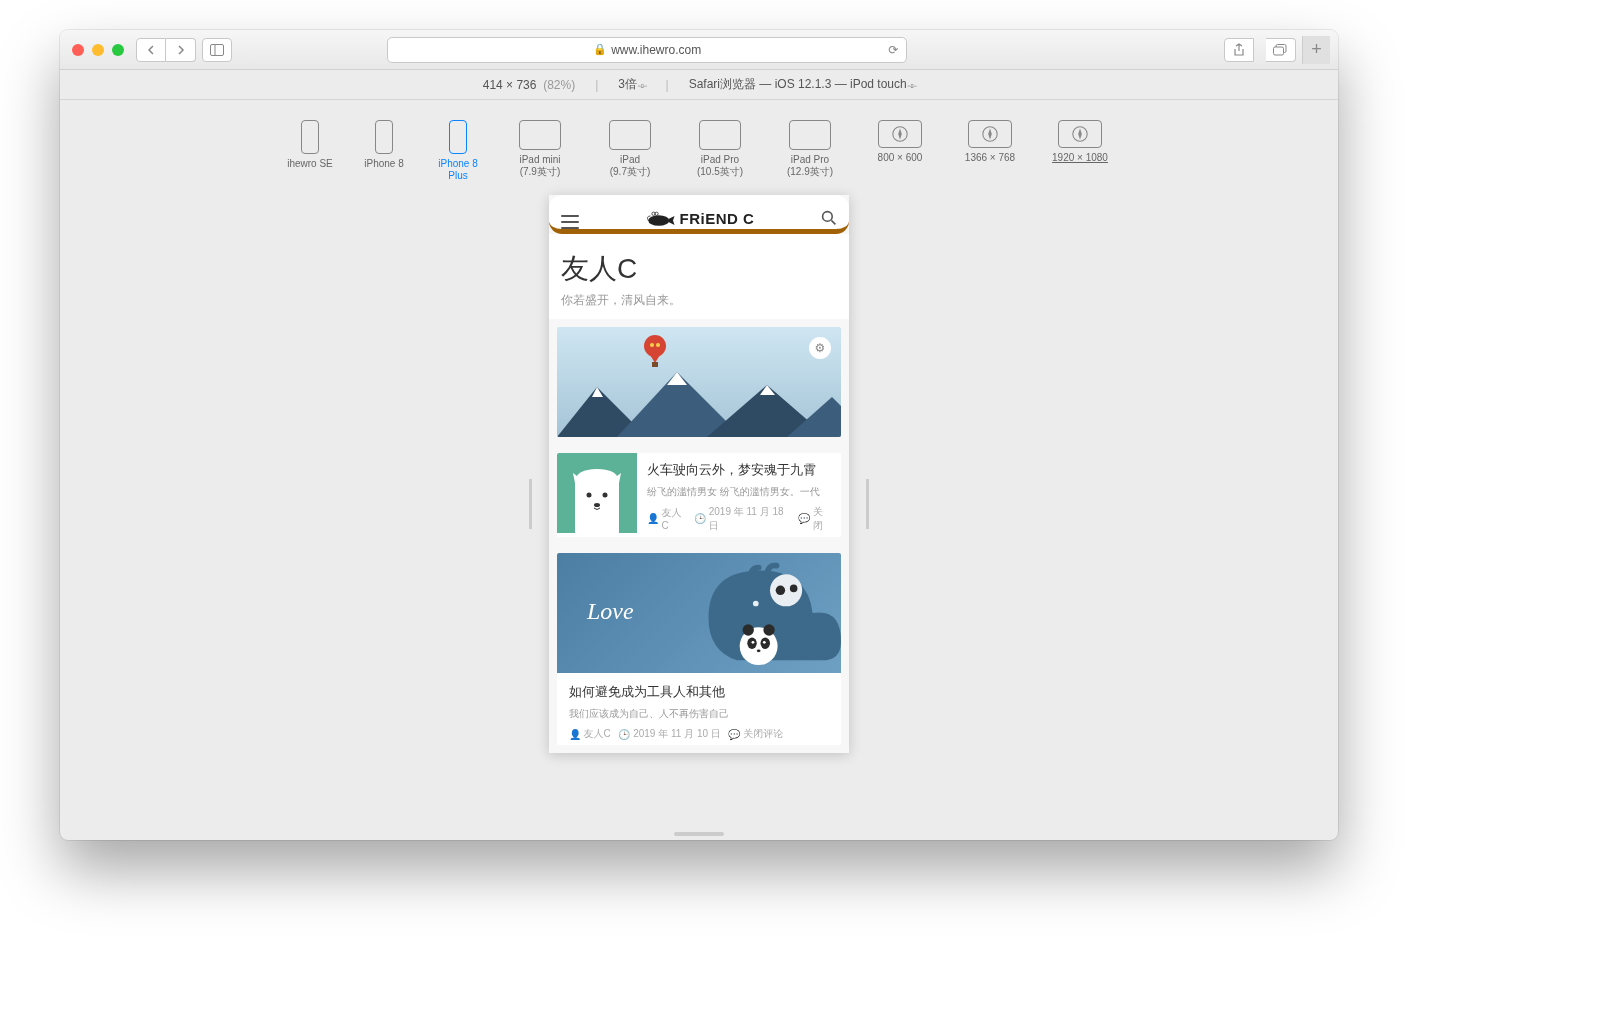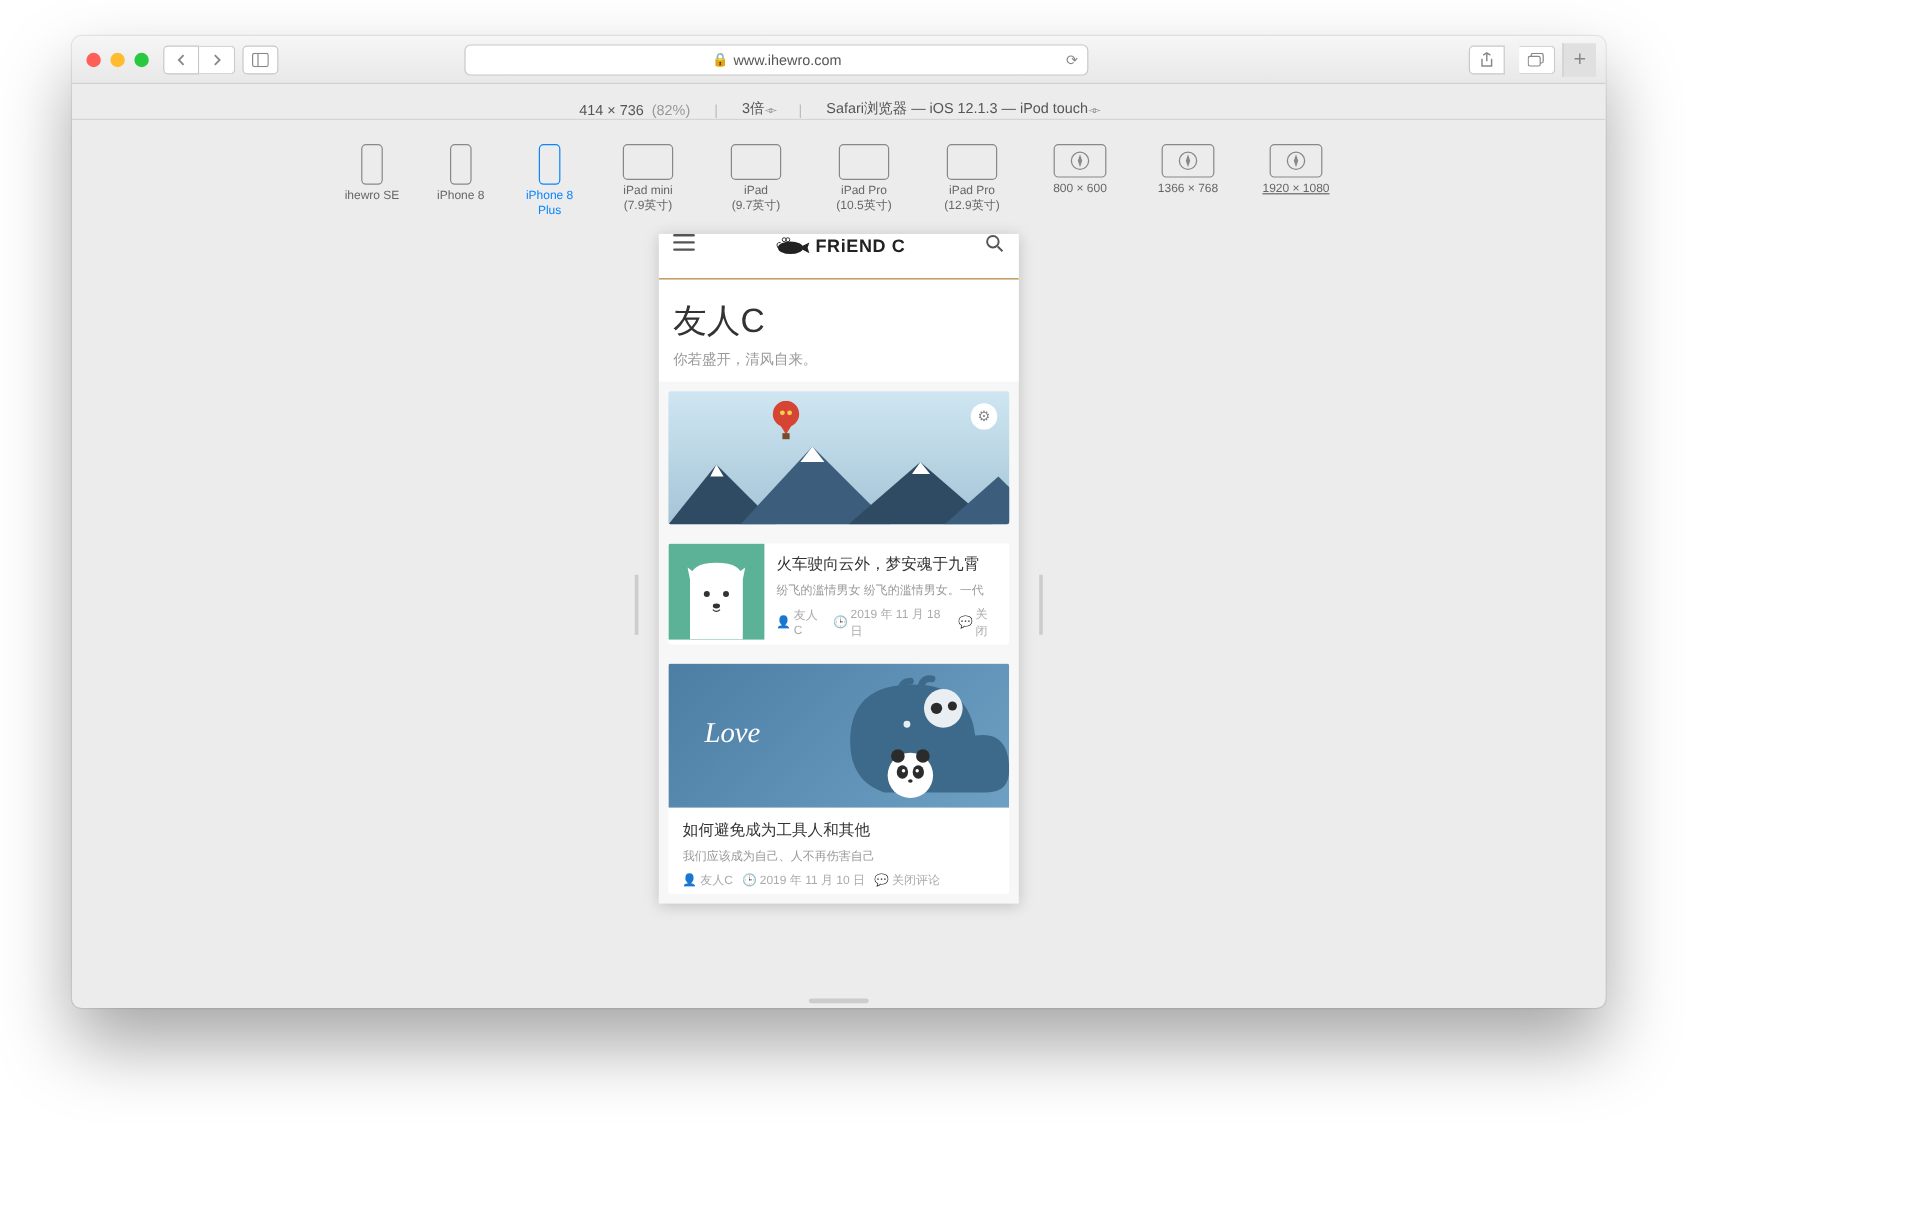--- a/index.html
+++ b/index.html
@@ -49,21 +49,21 @@
   }
   .urlbar .lock{margin-right:4px; font-size:11px; color:#777;}
   .urlbar .reload{position:absolute; right:8px; color:#888; font-size:12px;}
   .right-tools{display:flex; gap:6px; margin-left:auto;}
   .plus-tab{width:28px;height:28px;display:flex;align-items:center;justify-content:center;color:#888;font-size:18px;margin-left:6px;background:#e0e0e0;border-left:1px solid #ccc;}
   
   .resp-bar{
     height:30px;
     border-bottom:1px solid #d5d5d5;
     background:#ececec;
-    display:flex; align-items:flex-end; justify-content:center;
+    display:flex; align-items:center; justify-content:center;
     gap:20px; font-size:12px; color:#555;
   }
   .resp-sep{color:#bbb;}
   .resp-dd::after{content:" \25C5\25BB"; font-size:8px; color:#888; letter-spacing:-2px;}
   
   .device-row{
     padding:20px 0 8px;
     display:flex; justify-content:center; gap:18px;
     background:#ececec;
   }
@@ -82,21 +82,21 @@
   .canvas .handle.left{left:calc(50% - 170px);}
   .canvas .handle.right{left:calc(50% + 167px);}
   .phone-view{
     width:300px; height:558px;
     background:#f7f7f7;
     box-shadow:0 2px 12px rgba(0,0,0,0.18);
     overflow:hidden;
     display:flex; flex-direction:column;
     font-size:12px;
   }
-  .p-nav{height:40px;display:flex;align-items:flex-start;justify-content:space-between;padding:0 12px;background:#fff;border-bottom:1px solid #a16207;}
+  .p-nav{height:40px;display:flex;align-items:flex-end;justify-content:space-between;padding:0 12px;background:#fff;border-bottom:5px solid #a16207;border-radius:13px;}
   .hamburger{width:18px;height:14px;display:flex;flex-direction:column;justify-content:space-between;}
   .hamburger span{height:2px;background:#555;border-radius:1px;}
   .logo{display:flex;align-items:center;gap:4px;font-weight:700;font-size:15px;color:#222;letter-spacing:0.5px;}
   .logo svg{width:30px;height:20px;}
   .search-ico svg{width:16px;height:16px;stroke:#555;fill:none;stroke-width:2;}
   .p-hero{padding:16px 12px 10px;background:#fff;}
   .p-hero h1{font-size:28px;font-weight:300;color:#333;}
   .p-hero p{font-size:12px;color:#999;margin-top:4px;}
   .feat{position:relative;height:115px;margin:8px;border-radius:2px;overflow:hidden;background:linear-gradient(#cfe6f2,#a4c4d6);}
   .feat .mtn{position:absolute;bottom:0;left:0;right:0;height:70px;}

